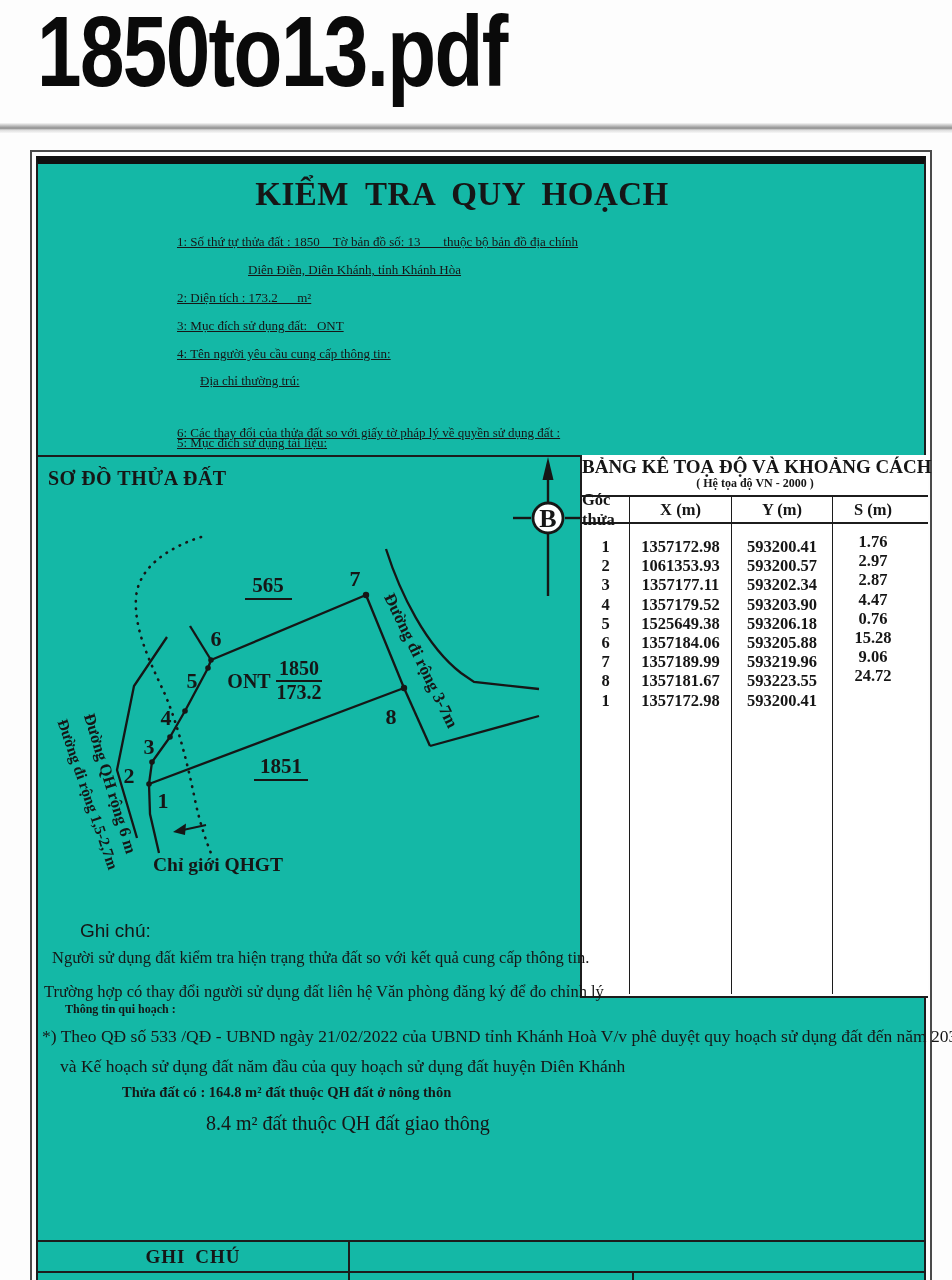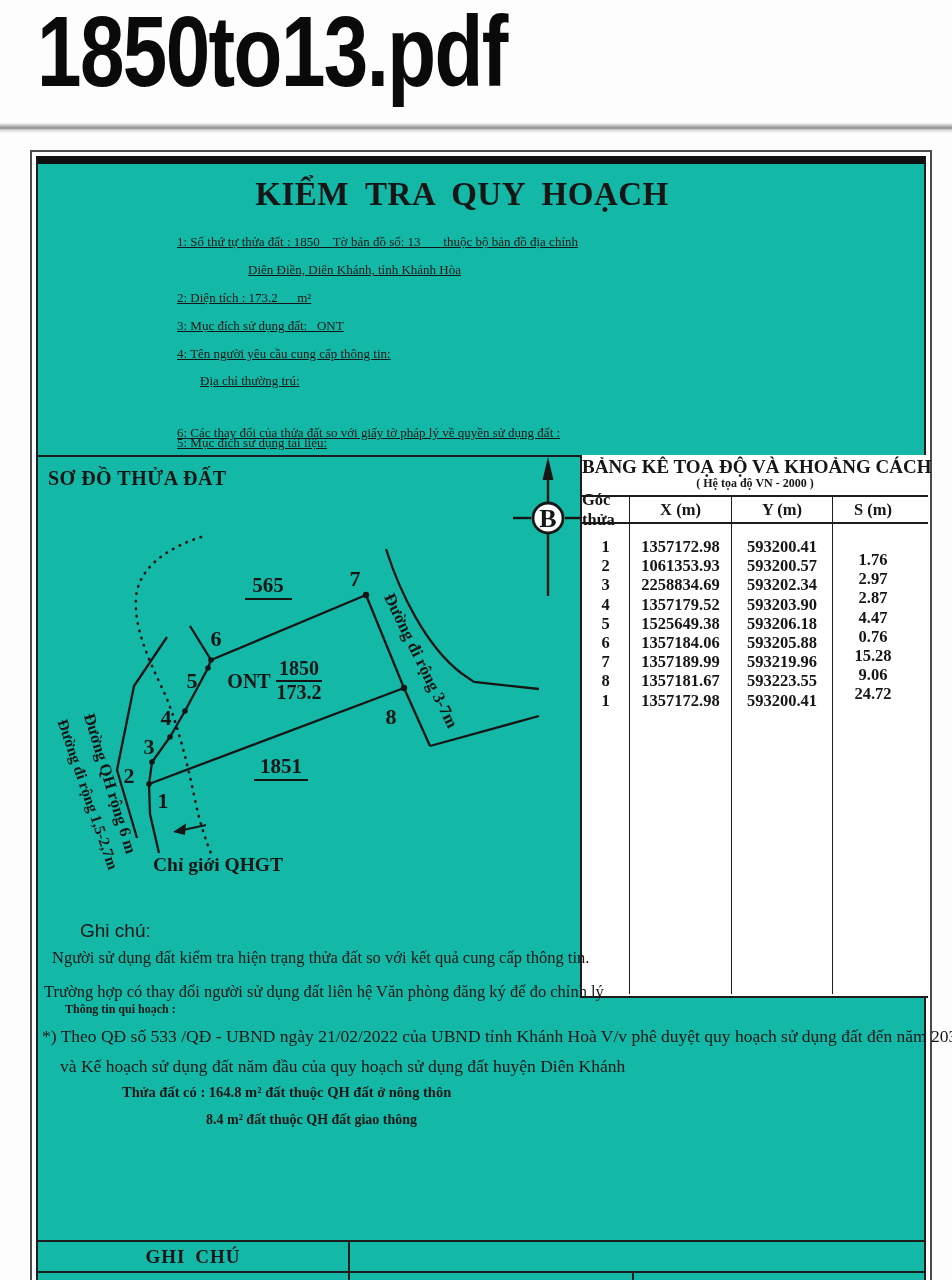--- a/index.html
+++ b/index.html
@@ -54,33 +54,33 @@
   .t-cols .hc {
     display:flex; align-items:center; justify-content:center;
     font-size:16.5px; font-weight:700; height:100%;
   }
   .t-body { display:flex; width:100%; height:470px; }
   .tcol { display:block; height:100%; padding-top:13px; }
   .c0 { width:48px;  border-right:1.5px solid #1c1c1c; }
   .c1 { width:102px; border-right:1.5px solid #1c1c1c; }
   .c2 { width:101px; border-right:1.5px solid #1c1c1c; }
   .c3 { width:80px; }
-  .tcol.c3 { padding-top:26px; }
+  .tcol.c3 { padding-top:8px; }
   .tcell {
     display:block; height:19.2px; text-align:center;
     font-size:16.5px; font-weight:700; line-height:19.2px;
   }
   .notes-label { left:42px; top:756px; font-family:"Liberation Sans", sans-serif; font-size:19px; }
   .note-1 { left:14px; top:784px; font-size:16.5px; }
   .note-2 { left:6px;  top:807px; font-size:16.5px;margin-top:11px; }
   .planning-label { left:27px; top:838px; font-size:12px; font-weight:600; }
   .plan-1 { left:4px;  top:862px; font-size:17.5px; white-space:nowrap; }
   .plan-2 { left:22px; top:892px; font-size:17.5px; }
   .plan-3 { left:84px; top:920px; font-size:14.5px; font-weight:600; }
-  .plan-4 { left:168px; top:948px; font-size:14px; font-weight:700; }
+  .plan-4 { left:168px; top:948px; font-size:20px; font-weight:400; }
   .footer-row {
     left:0; top:1076px; width:100%; height:33px;
     border-top:2.5px solid #1c1c1c; border-bottom:2.5px solid #1c1c1c;
   }
   .footer-cell-label {
     left:0; top:0; width:312px; height:100%;
     border-right:2px solid #1c1c1c;
     display:flex; align-items:center; justify-content:center;
     font-size:19px; font-weight:600; letter-spacing:1px; word-spacing:4px;
   }
@@ -192,21 +192,21 @@
           <span class="tcell">4</span>
           <span class="tcell">5</span>
           <span class="tcell">6</span>
           <span class="tcell">7</span>
           <span class="tcell">8</span>
           <span class="tcell">1</span>
         </div>
       <div class="tcol c1">
           <span class="tcell">1357172.98</span>
           <span class="tcell">1061353.93</span>
-          <span class="tcell">2258834.69</span>
+          <span class="tcell">1357177.11</span>
           <span class="tcell">1357179.52</span>
           <span class="tcell">1525649.38</span>
           <span class="tcell">1357184.06</span>
           <span class="tcell">1357189.99</span>
           <span class="tcell">1357181.67</span>
           <span class="tcell">1357172.98</span>
         </div>
       <div class="tcol c2">
           <span class="tcell">593200.41</span>
           <span class="tcell">593200.57</span>

